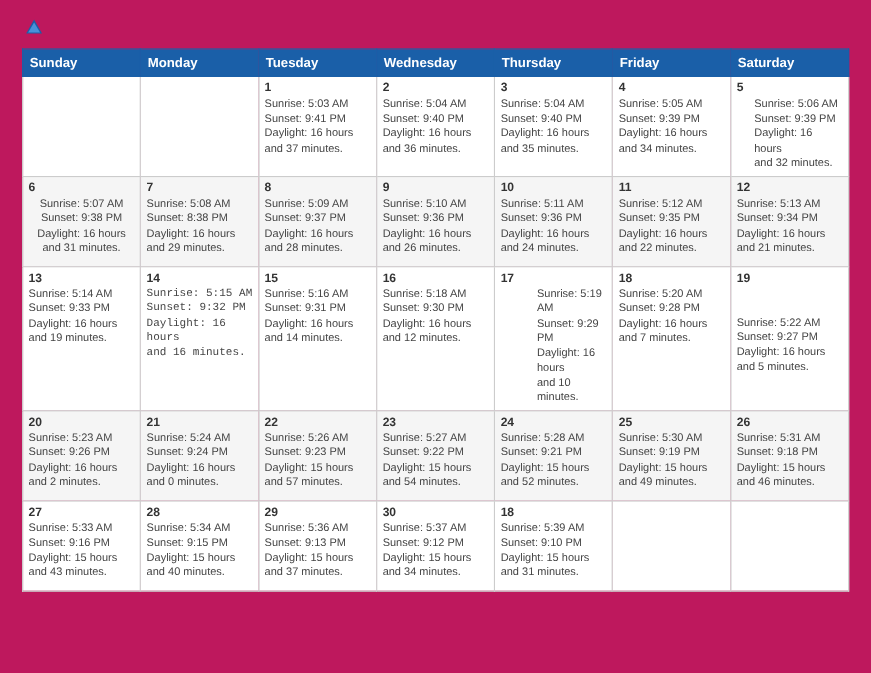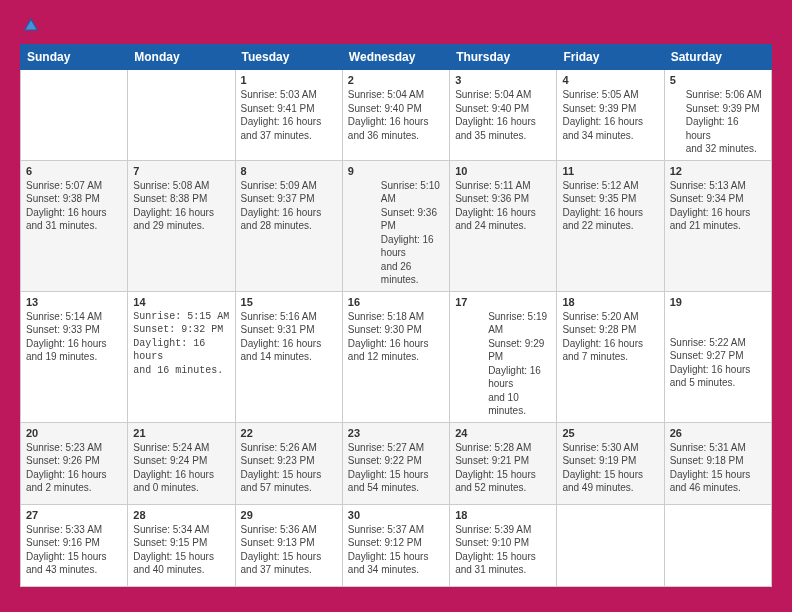--- a/index.html
+++ b/index.html
@@ -166,42 +166,42 @@
             <span class="day-num">5</span>
             <div class="day-detail" style="white-space: pre-line; margin-left: 16px;">Sunrise: 5:06 AM
 Sunset: 9:39 PM
 Daylight: 16 hours
 and 32 minutes.</div>
           </td>
         </tr>
         <tr>
           <td>
             <span class="day-num">6</span>
-            <div class="day-detail" style="white-space: pre-line;">Sunrise: 5:07 AM
+            <div class="day-detail" style="white-space: pre-line; text-align: center;">Sunrise: 5:07 AM
 Sunset: 9:38 PM
 Daylight: 16 hours
 and 31 minutes.</div>
           </td>
           <td>
             <span class="day-num">7</span>
             <div class="day-detail" style="white-space: pre-line;">Sunrise: 5:08 AM
 Sunset: 8:38 PM
 Daylight: 16 hours
 and 29 minutes.</div>
           </td>
           <td>
             <span class="day-num">8</span>
             <div class="day-detail" style="white-space: pre-line;">Sunrise: 5:09 AM
 Sunset: 9:37 PM
 Daylight: 16 hours
 and 28 minutes.</div>
           </td>
           <td>
             <span class="day-num">9</span>
-            <div class="day-detail" style="white-space: pre-line; margin-left: 33px;">Sunrise: 5:10 AM
+            <div class="day-detail" style="white-space: pre-line;">Sunrise: 5:10 AM
 Sunset: 9:36 PM
 Daylight: 16 hours
 and 26 minutes.</div>
           </td>
           <td>
             <span class="day-num">10</span>
             <div class="day-detail" style="white-space: pre-line;">Sunrise: 5:11 AM
 Sunset: 9:36 PM
 Daylight: 16 hours
 and 24 minutes.</div>

